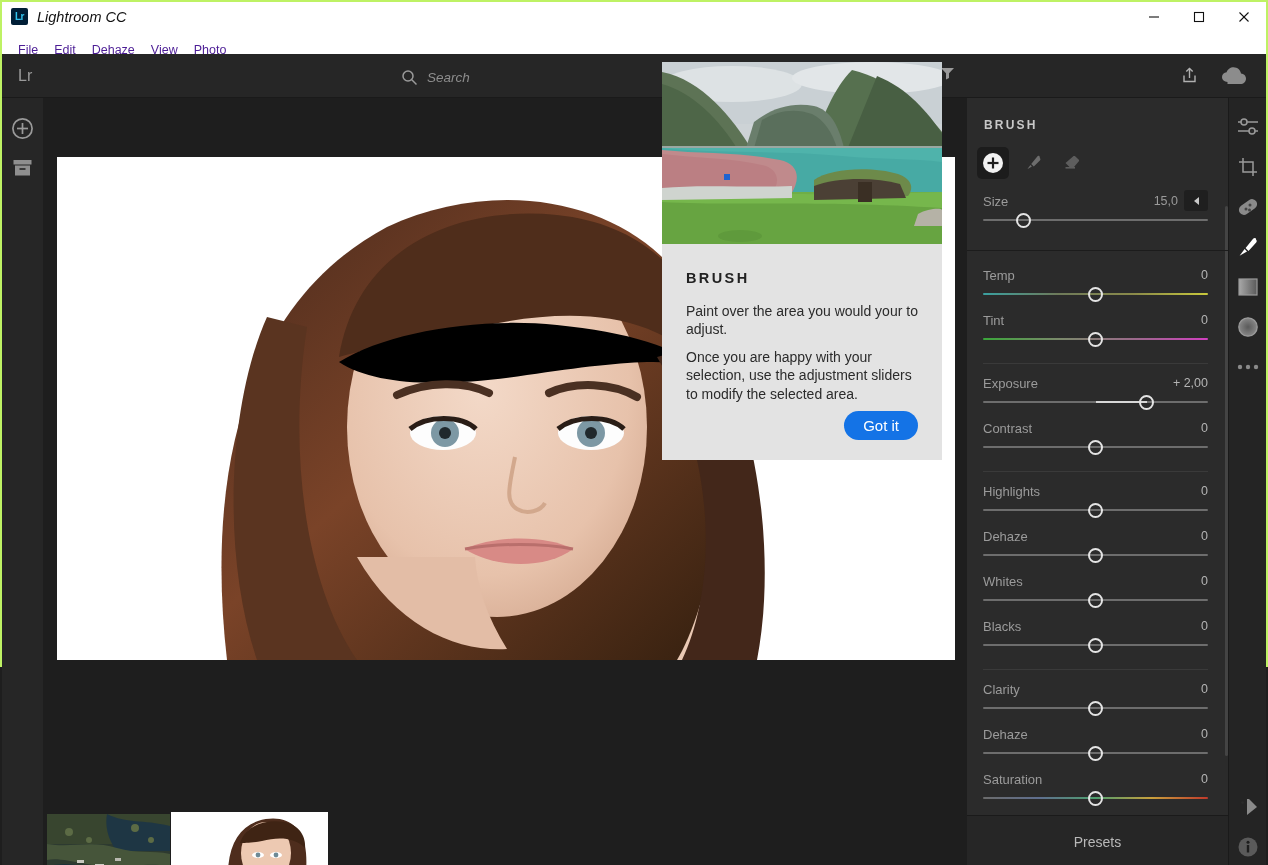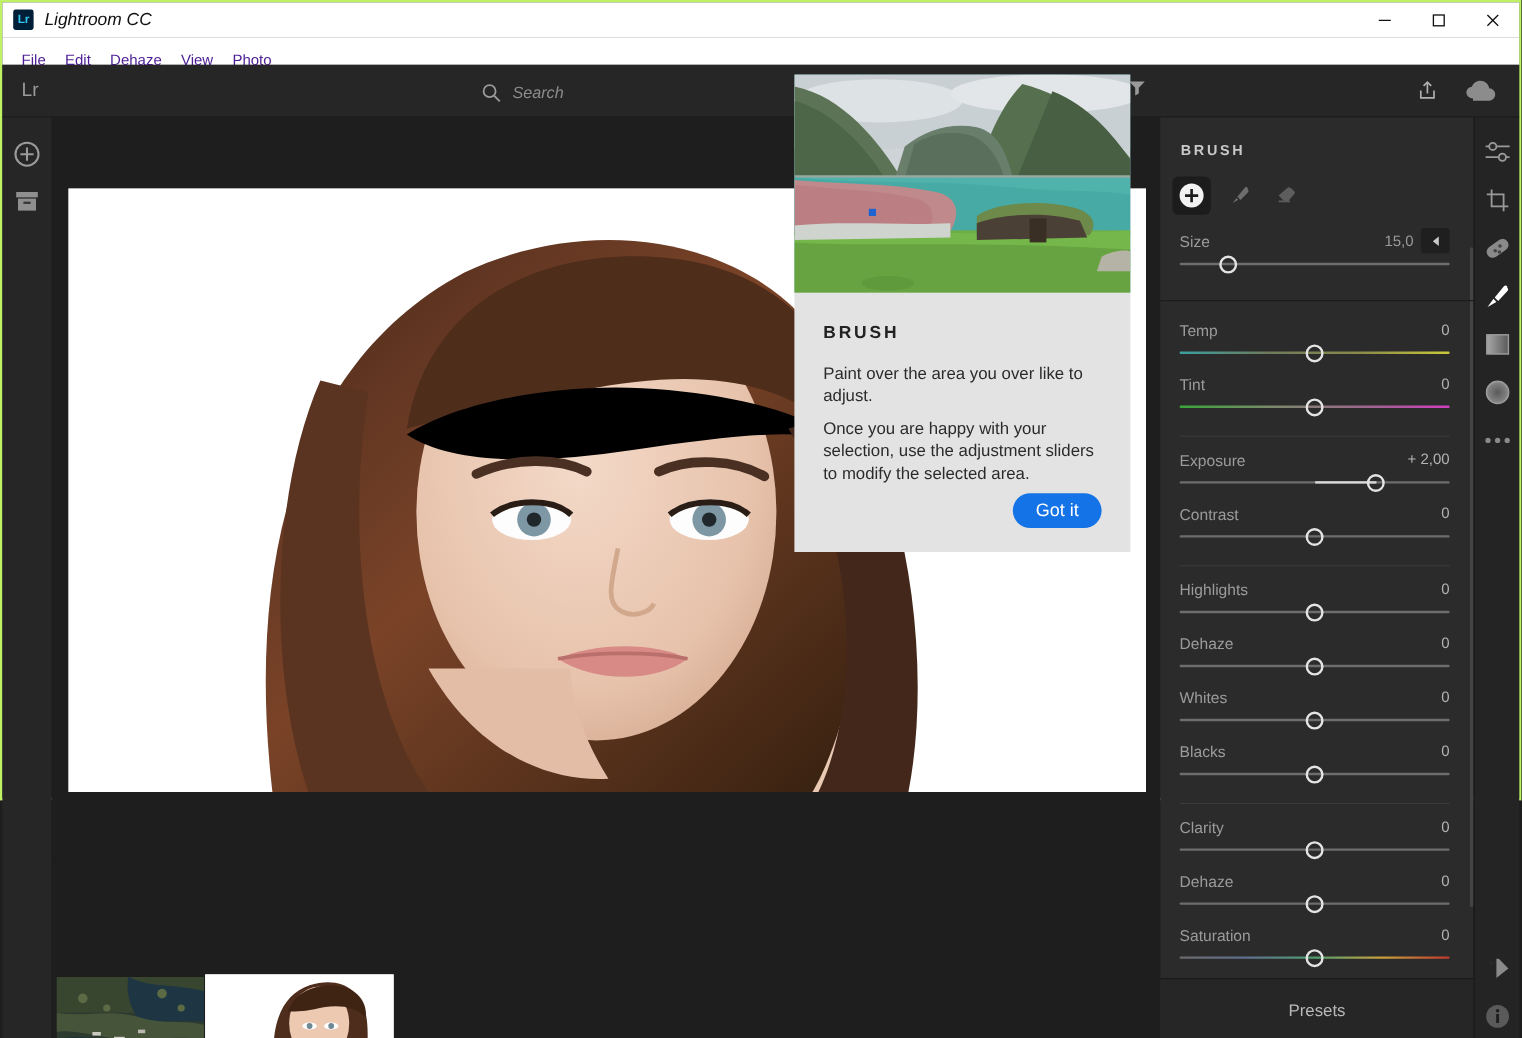--- a/index.html
+++ b/index.html
@@ -581,19 +581,19 @@
       <path d="M152 124 C172 116 210 114 238 122 L244 136 L152 138z" fill="#4b4035"></path>
       <rect x="196" y="120" width="14" height="20" fill="#3a2f24"></rect>
       <path d="M256 152 C266 146 280 146 280 148 v16 h-28z" fill="#b5b2a6"></path>
       <ellipse cx="78" cy="174" rx="22" ry="6" fill="#5f9a3c"></ellipse>
     </svg>
   </div>
 
   <div class="tip-card">
     <div class="tip-title">BRUSH</div>
     <div class="tip-body">
-      <p>Paint over the area you over like to adjust.</p>
+      <p>Paint over the area you would your to adjust.</p>
       <p>Once you are happy with your selection, use the adjustment sliders to modify the selected area.</p>
     </div>
     <button class="tip-btn">Got it</button>
   </div>
 
 </div>
 
 </body></html>

